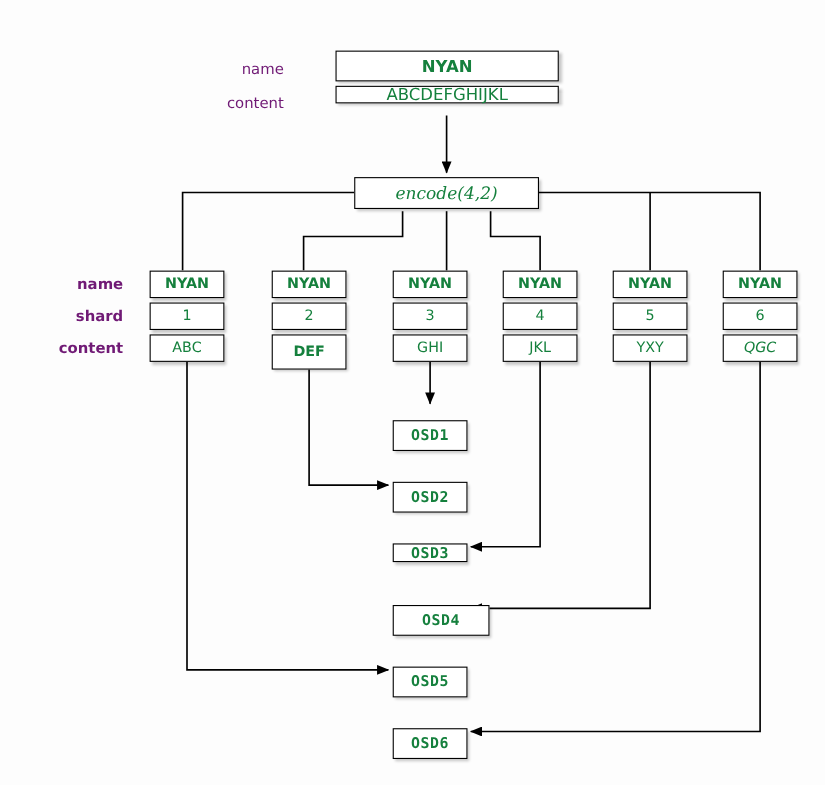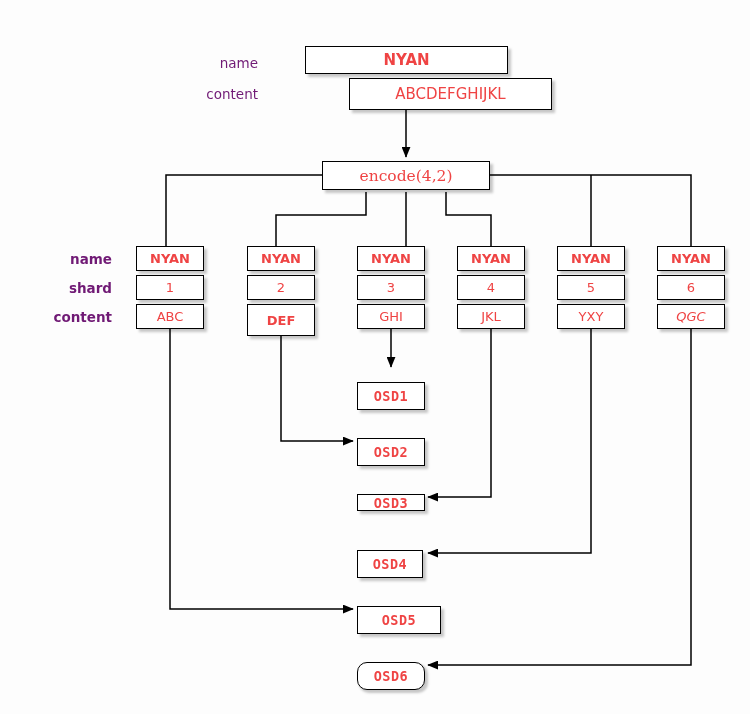--- a/index.html
+++ b/index.html
@@ -29,21 +29,21 @@
   }
   .node {
     position: absolute;
     box-sizing: border-box;
     background: #ffffff;
     border: 1.6px solid #000000;
     display: flex;
     align-items: center;
     justify-content: center;
     box-shadow: 2.5px 2.5px 2.5px rgba(0,0,0,0.22);
-    color: #ef4444;
+    color: #15803d;
     white-space: nowrap;
   }
   .node-top {
     font-family: "DejaVu Sans", sans-serif;
     font-size: 15px;
   }
   .node-top.bold { font-weight: bold; }
   .node-shard {
     font-family: "DejaVu Sans", sans-serif;
     font-size: 13px;
@@ -52,20 +52,21 @@
   .node-osd {
     font-family: "DejaVu Sans Mono", monospace;
     font-size: 13.5px;
     font-weight: bold;
     letter-spacing: 0.5px;
     margin-top: 11px;
   }
   .node-encode {
     font-family: "DejaVu Serif", serif;
     font-size: 15.5px;
+    font-style: italic;
   }
   .rowlabel {
     position: absolute;
     text-align: right;
     font-family: "DejaVu Sans", sans-serif;
     font-size: 13.5px;
     font-weight: bold;
     color: #701a75;
     white-space: nowrap;
   }
@@ -106,21 +107,21 @@
       <path d="M170,328 L170,609 L353,609" marker-end="url(#arrow)"></path>
 
       <path d="M691,328 L691,665 L428,665" marker-end="url(#arrow)"></path>
     </g>
   </svg>
 
   <div class="rowlabel reg" style="left:180px; top:55px; width:78px;">name</div>
   <div class="rowlabel reg" style="left:180px; top:86px; width:78px;">content</div>
 
   <div class="node node-top bold" style="left:305px; top:46px; width:203px; height:28px;">NYAN</div>
-  <div class="node node-top" style="left:305px; top:78px; width:203px; height:32px;margin-left:44px;">ABCDEFGHIJKL</div>
+  <div class="node node-top" style="left:305px; top:78px; width:203px; height:16px;">ABCDEFGHIJKL</div>
 
   <div class="node node-encode" style="left:322px; top:161px; width:168px; height:29px;">encode(4,2)</div>
 
   <div class="rowlabel" style="left:34px; top:251px; width:78px;">name</div>
   <div class="rowlabel" style="left:34px; top:280px; width:78px;">shard</div>
   <div class="rowlabel" style="left:34px; top:309px; width:78px;">content</div>
 
   <div class="node node-shard bold" style="left:136px; top:246px; width:68px; height:25px;">NYAN</div>
   <div class="node node-shard" style="left:136px; top:275px; width:68px; height:25px;">1</div>
   <div class="node node-shard" style="left:136px; top:304px; width:68px; height:25px;">ABC</div>
@@ -141,17 +142,17 @@
   <div class="node node-shard" style="left:557px; top:275px; width:68px; height:25px;">5</div>
   <div class="node node-shard" style="left:557px; top:304px; width:68px; height:25px;">YXY</div>
 
   <div class="node node-shard bold" style="left:657px; top:246px; width:68px; height:25px;">NYAN</div>
   <div class="node node-shard" style="left:657px; top:275px; width:68px; height:25px;">6</div>
   <div class="node node-shard" style="left:657px; top:304px; width:68px; height:25px;font-style:italic;">QGC</div>
 
   <div class="node node-osd" style="left:357px; top:371px; width:68px; height:28px;">OSD1</div>
   <div class="node node-osd" style="left:357px; top:427px; width:68px; height:28px;text-align:center;">OSD2</div>
   <div class="node node-osd" style="left:357px; top:483px; width:68px; height:17px;">OSD3</div>
-  <div class="node node-osd" style="left:357px; top:539px; width:66px; height:28px;">OSD4</div>
-  <div class="node node-osd" style="left:357px; top:595px; width:84px; height:28px;">OSD5</div>
-  <div class="node node-osd" style="left:357px; top:651px; width:68px; height:28px;border-radius:10px;">OSD6</div>
+  <div class="node node-osd" style="left:357px; top:539px; width:88px; height:28px;">OSD4</div>
+  <div class="node node-osd" style="left:357px; top:595px; width:68px; height:28px;">OSD5</div>
+  <div class="node node-osd" style="left:357px; top:651px; width:68px; height:28px;">OSD6</div>
 
 </div>
 
 </body></html>

